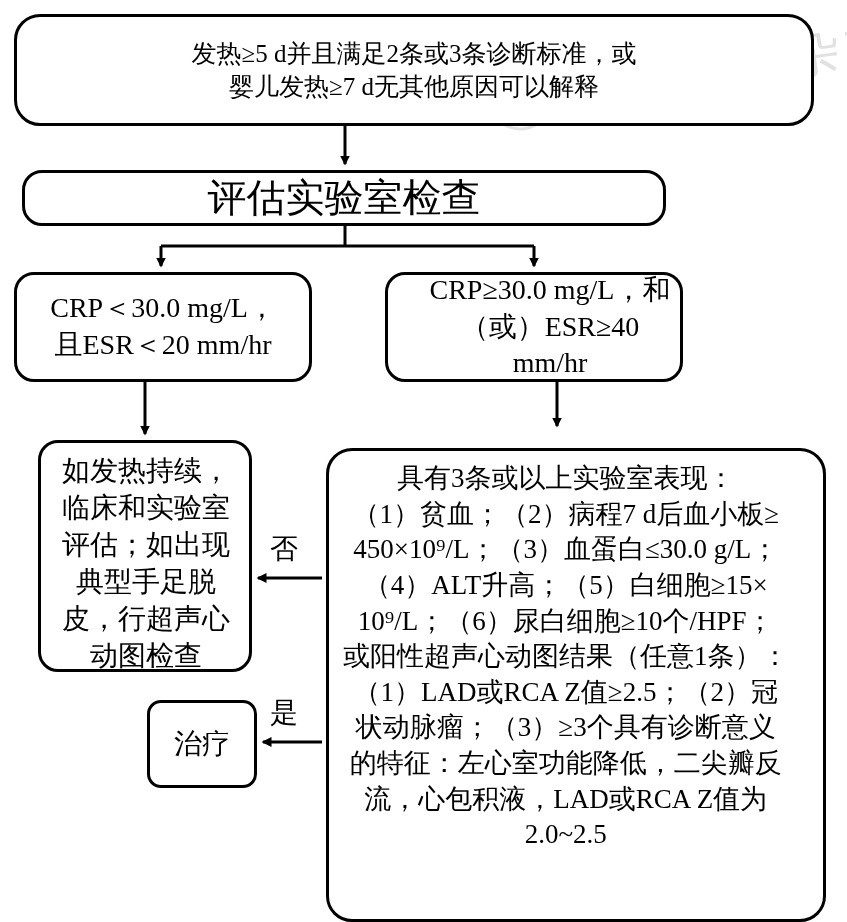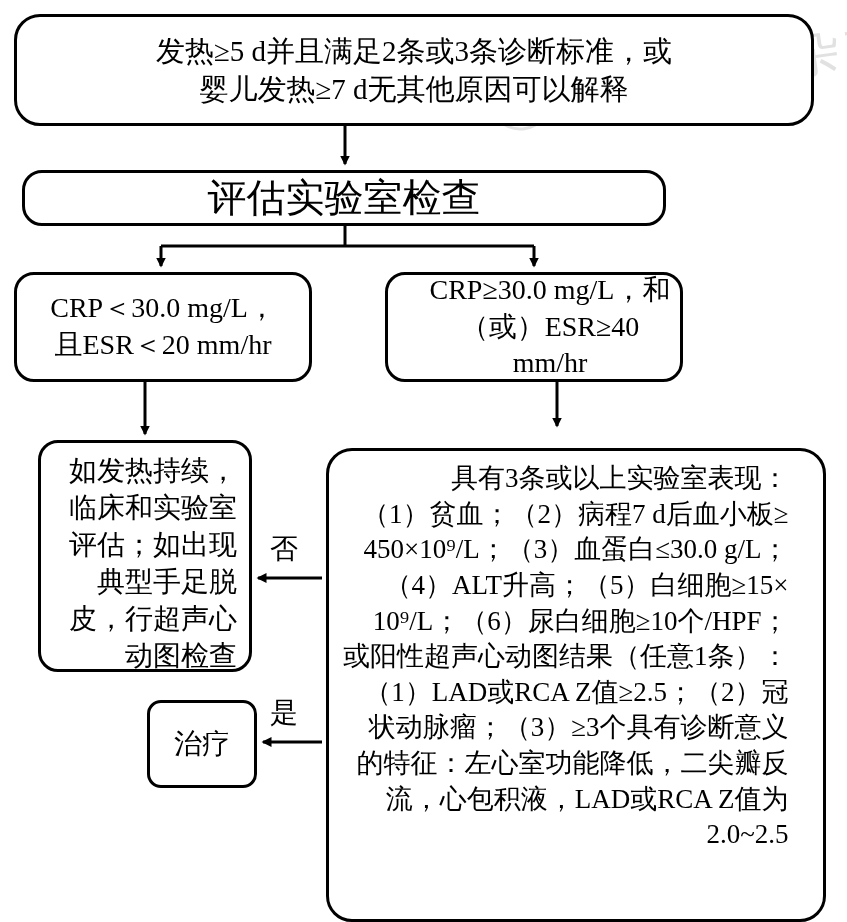--- a/index.html
+++ b/index.html
@@ -59,25 +59,25 @@
     white-space: pre-line;
     padding: 0 8px;
   }
   .node.just-left {
     align-items: flex-start;
     justify-content: flex-start;
     text-align: left;
   }
   .node.just-left .node-text {
     padding: 10px 12px 10px 14px;
-    text-align: right;
+    text-align: center;
   }
 
   
-  #node-entry      { left: 14px;  top: 14px;  width: 800px; height: 112px; font-size: 29px; }
+  #node-entry      { left: 14px;  top: 14px;  width: 800px; height: 112px; font-size: 25px; }
   #node-labs       { left: 22px;  top: 170px; width: 644px; height: 56px;  font-size: 39px; }
   #node-low        { left: 14px;  top: 272px; width: 298px; height: 110px; font-size: 28px; }
   #node-high       { left: 385px; top: 272px; width: 298px; height: 110px; font-size: 28px; padding-left: 32px; }
   #node-followup   { left: 38px;  top: 440px; width: 214px; height: 232px; font-size: 28px; }
   #node-criteria   { left: 326px; top: 432px; width: 500px; height: 474px; font-size: 27px; margin-top: 16px; }
   #node-treat      { left: 147px; top: 700px; width: 110px; height: 88px;  font-size: 28px; }
 
   .edge-label {
     position: absolute;
     font-size: 28px;

